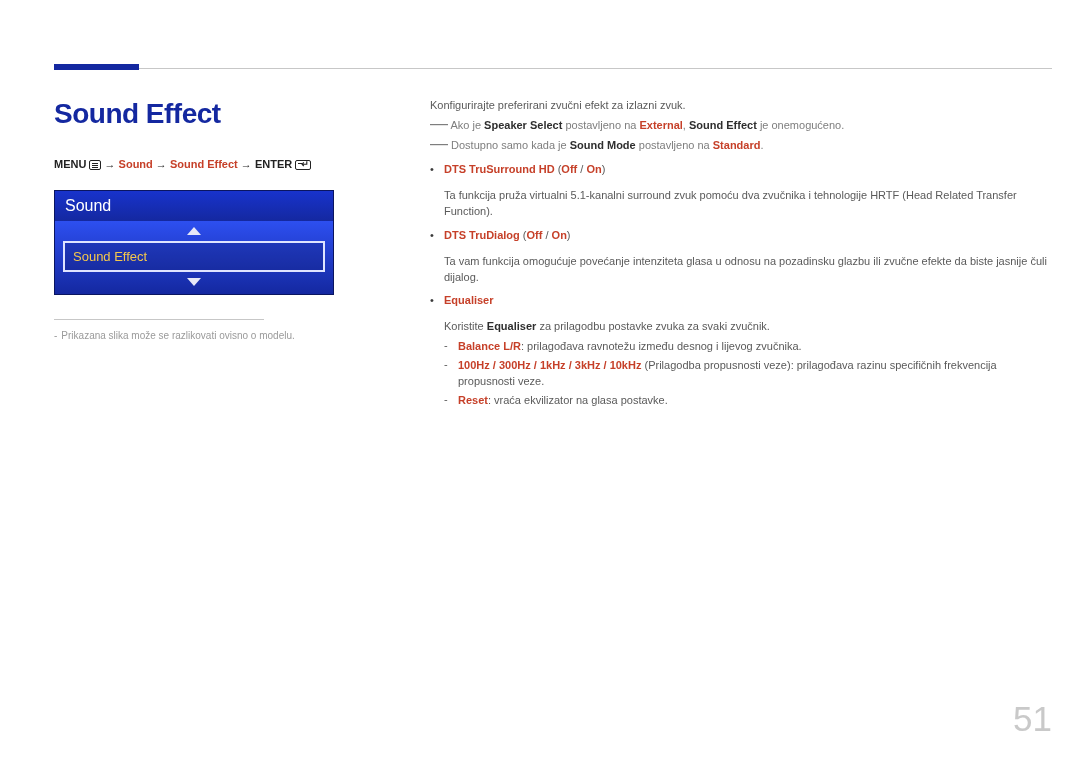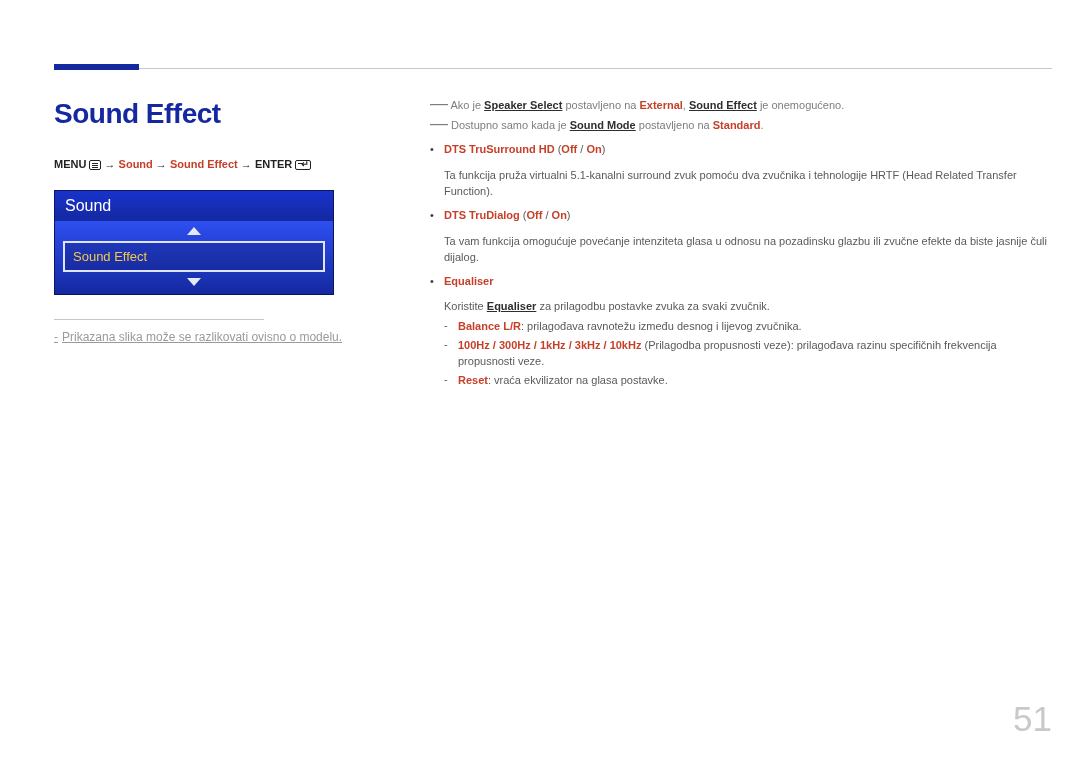--- a/index.html
+++ b/index.html
@@ -120,30 +120,29 @@
   }
   .sep {
     margin-top: 24px;
     width: 210px;
     height: 1px;
     background: #c7c7c7;
   }
   .caption {
     margin-top: 10px;
     color: #9a9a9a;
-    font-size: 12px;
-    text-decoration: underline;
+    font-size: 10px;
   }
   .caption .dash { margin-right: 4px; }
 
   
   .right-col p { margin-bottom: 4px; }
   .note { color: #7e7e7e; margin-bottom: 4px; }
   .note .dash { color: #7e7e7e; font-size: 18px; line-height: 0;  }
-  .bold { font-weight: 700; color: #2e2e2e; text-decoration: underline; }
+  .bold { font-weight: 700; color: #2e2e2e; }
   .hl { color: #c64029; font-weight: 600; }
   ul.feat { list-style: none; margin-top: 8px; }
   ul.feat > li { position: relative; padding-left: 14px; margin-bottom: 8px; }
   ul.feat > li::before {
     content: "•";
     position: absolute; left: 0; top: 0; color: #3a3a3a;
   }
   ul.feat > li .desc { display: block; padding-left: 0; color: #5a5a5a; margin-top: 10px; }
   ul.sub { list-style: none; margin-top: 4px; }
   ul.sub > li { position: relative; padding-left: 14px; margin-bottom: 3px; }
@@ -188,20 +187,21 @@
       </div>
     </div>
 
     <div class="sep"></div>
     <div class="caption">
       <span class="dash">-</span><span>Prikazana slika može se razlikovati ovisno o modelu.</span>
     </div>
   </div>
 
   <div class="right-col">
+    <p>Konfigurirajte preferirani zvučni efekt za izlazni zvuk.</p>
 
     <p class="note">
       <span class="dash">―</span>
       <span>Ako je </span><span class="bold">Speaker Select</span><span> postavljeno na </span><span class="hl">External</span><span>, </span><span class="bold">Sound Effect</span><span> je onemogućeno.</span>
     </p>
 
     <p class="note">
       <span class="dash">―</span>
       <span>Dostupno samo kada je </span><span class="bold">Sound Mode</span><span> postavljeno na </span><span class="hl">Standard</span><span>.</span>
     </p>

